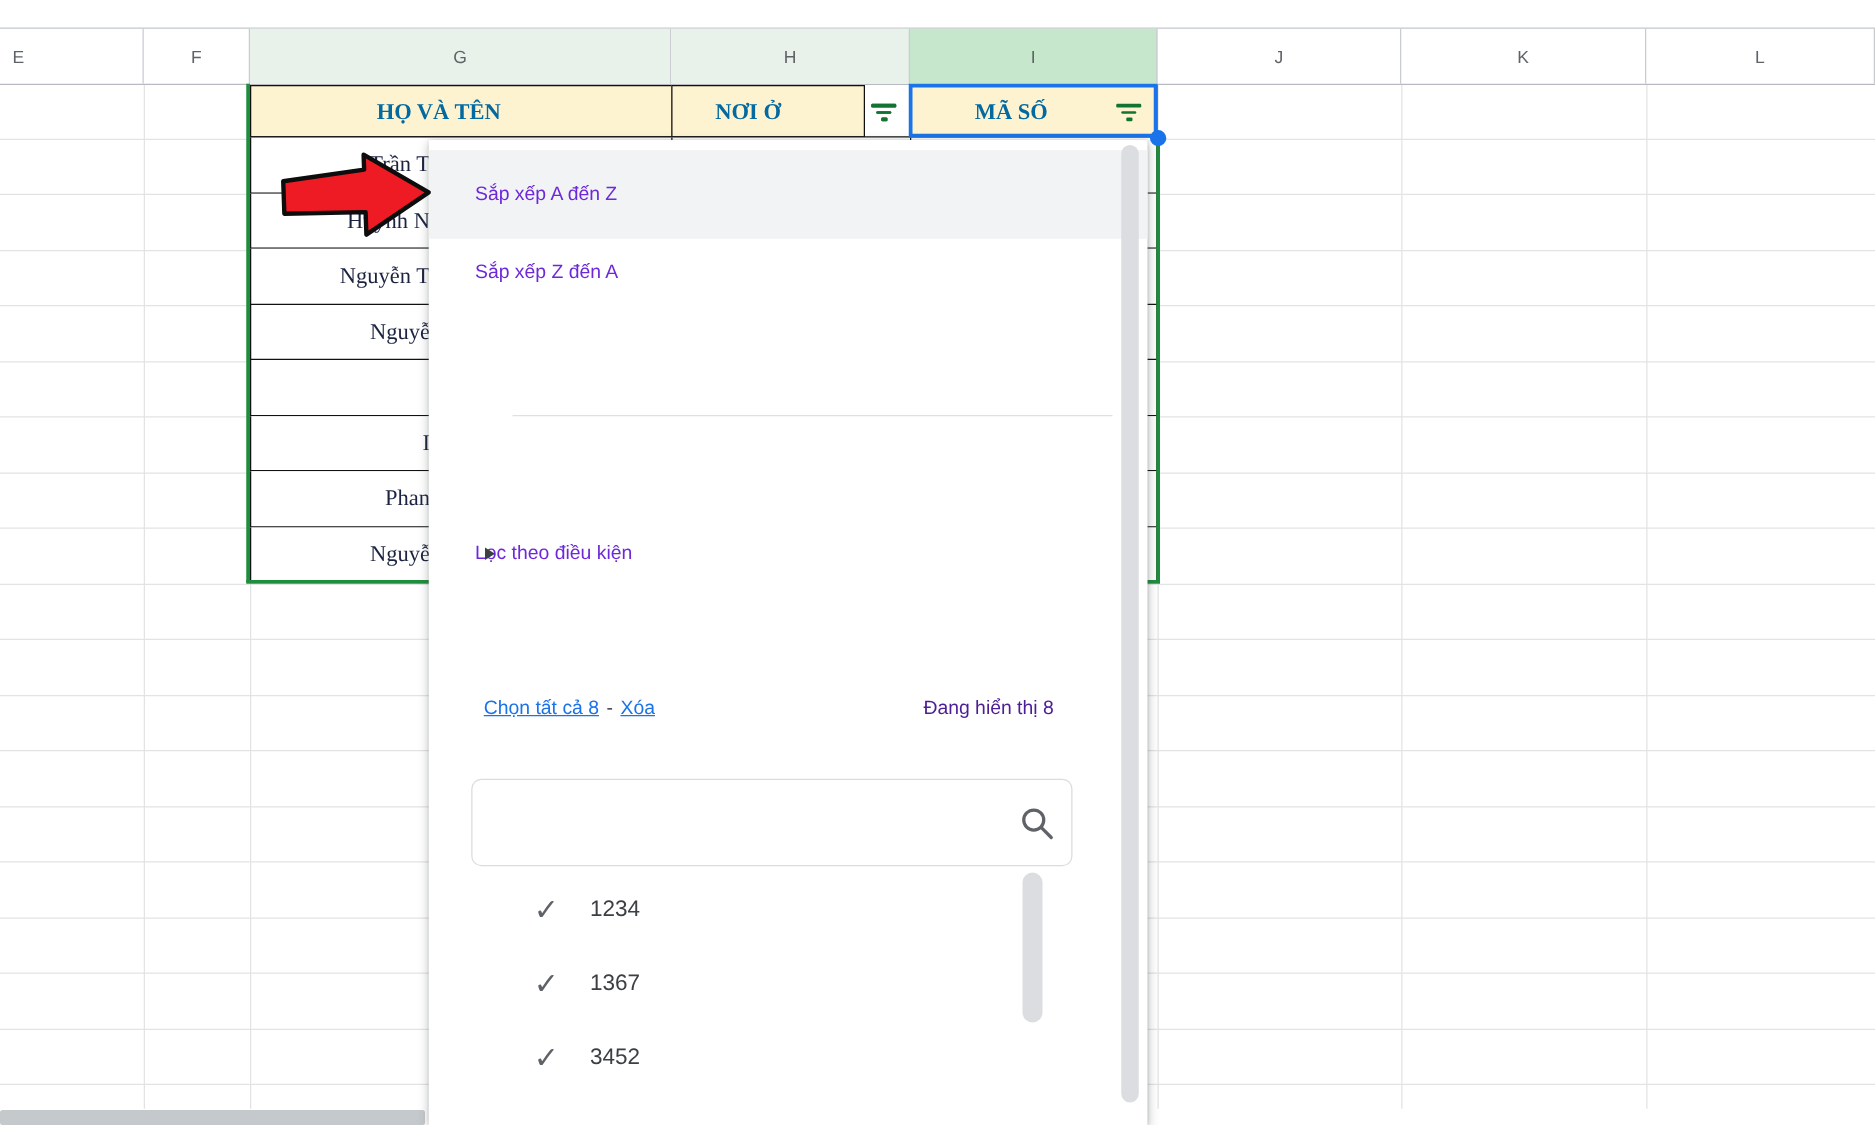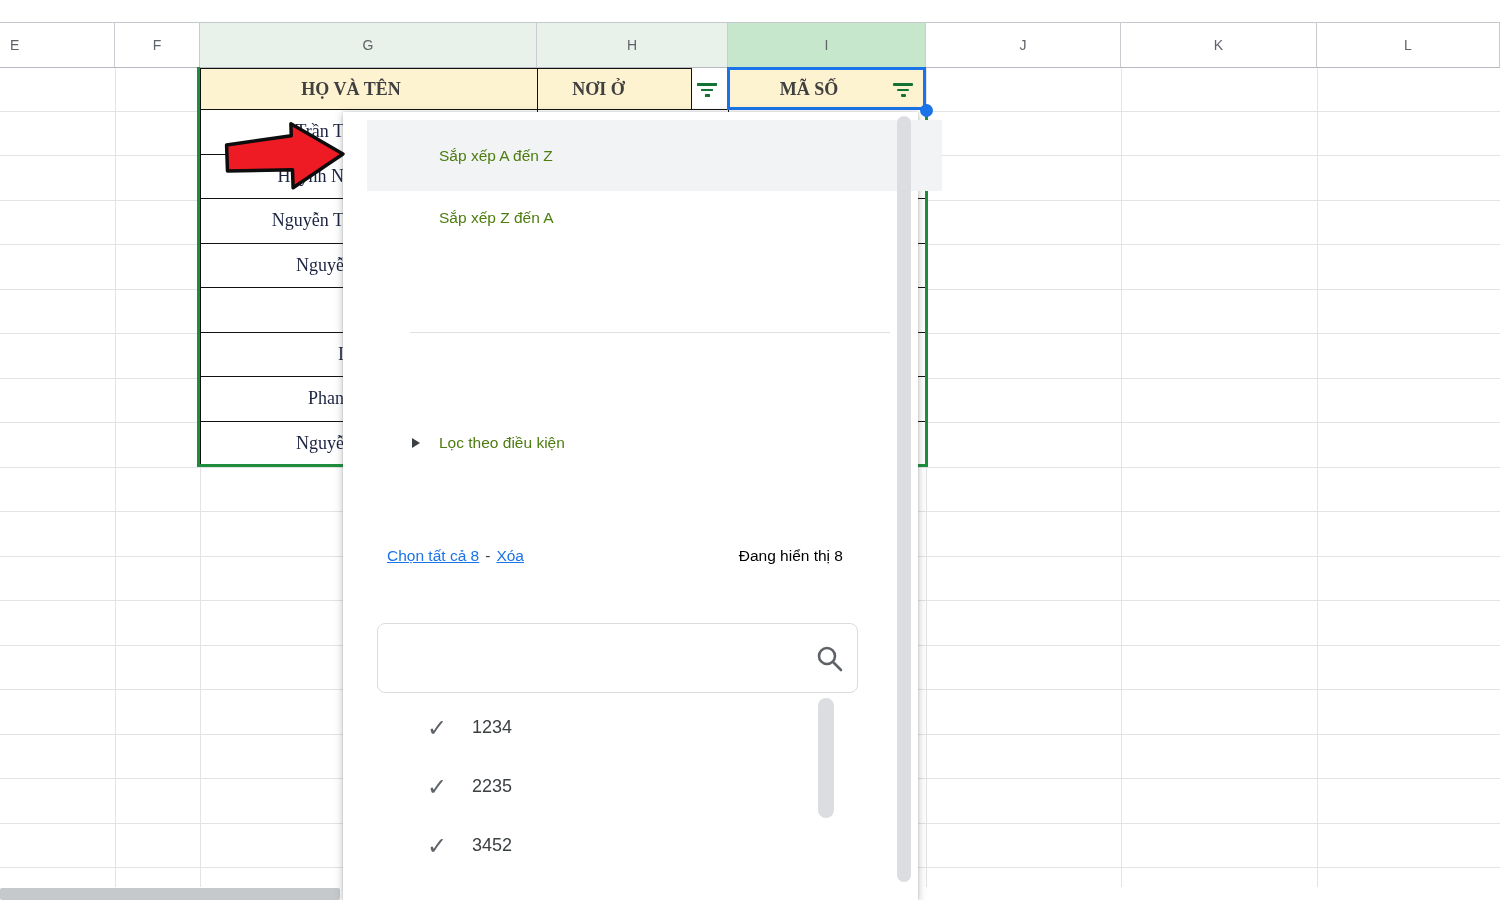--- a/index.html
+++ b/index.html
@@ -10,50 +10,50 @@
   #colstrip{position:absolute;left:0;top:22px;width:1500px;height:44px;border-top:1px solid #c4c7cc;border-bottom:1px solid #b7bac0;background:#fff;z-index:2;}
   .colcell{position:absolute;top:0;height:44px;border-right:1px solid #c9ccd1;box-sizing:border-box;
            display:flex;align-items:center;justify-content:center;color:#5f6368;font-size:14px;}
   
   .hline{position:absolute;left:0;width:1500px;height:1px;background:#e2e3e4;z-index:1;}
   .vline{position:absolute;top:66px;width:1px;height:821px;background:#e2e3e4;z-index:1;}
   
   #tableLayer{position:absolute;left:0;top:0;z-index:5;}
   .hdrcell{position:absolute;top:68px;height:42px;background:#fdf3d0;box-sizing:border-box;border:1px solid #111;
            display:flex;align-items:center;}
-  .hdrtext{width:100%;text-align:center;font-family:"Liberation Serif","DejaVu Serif",serif;font-weight:bold;font-size:18px;color:#404040;}
+  .hdrtext{width:100%;text-align:center;font-family:"Liberation Serif","DejaVu Serif",serif;font-weight:bold;font-size:18px;color:#0369a1;}
   .funnel{position:absolute;top:0;width:22px;height:42px;display:flex;flex-direction:column;justify-content:center;align-items:center;gap:3px;cursor:pointer;}
   .funnel i{display:block;height:2.5px;background:#137333;border-radius:1px;}
   .f1{width:20px;} .f2{width:12px;} .f3{width:5px;}
   .datarow{position:absolute;left:200px;width:726px;background:#fff;box-sizing:border-box;
            border-left:1px solid #111;border-right:1px solid #111;border-bottom:1.3px solid #111;}
   .colsep{position:absolute;top:0;bottom:0;width:1px;background:#111;}
   .namecell{position:absolute;left:4px;top:0;bottom:0;width:139px;display:flex;align-items:center;justify-content:flex-end;
             font-family:"Liberation Serif","DejaVu Serif",serif;font-size:18px;color:#1c2340;white-space:nowrap;overflow:hidden;}
   .greenline{position:absolute;background:#1e8e3e;z-index:6;}
   #bluebox{position:absolute;left:727px;top:67px;width:199px;height:43px;box-sizing:border-box;border:3px solid #1a73e8;z-index:7;background:transparent;}
   #bluedot{position:absolute;left:920px;top:104px;width:13px;height:13px;border-radius:50%;background:#1a73e8;z-index:21;}
   
   #menu{position:absolute;left:343px;top:112px;width:575px;height:788px;background:#fff;z-index:20;
         box-shadow:0 2px 8px rgba(60,64,67,.35),0 0 2px rgba(60,64,67,.2);}
-  .mi{position:absolute;left:0;width:575px;height:60px;display:flex;align-items:center;padding-left:72px;box-sizing:border-box;
-      font-size:15.5px;color:#4d7c0f;cursor:pointer;margin-left:24px;}
+  .mi{position:absolute;left:0;width:575px;height:60px;display:flex;align-items:center;padding-left:37px;box-sizing:border-box;
+      font-size:15.5px;color:#6d28d9;cursor:pointer;}
   .mi.hover{background:#f1f3f4;}
   .subarrow{position:absolute;left:502px;top:50%;margin-top:-5px;width:0;height:0;
             border-left:9px solid #80868b;border-top:5.5px solid transparent;border-bottom:5.5px solid transparent;}
   .tri-right{position:absolute;left:45px;top:50%;margin-top:-5px;width:0;height:0;
              border-left:8px solid #3c4043;border-top:5px solid transparent;border-bottom:5px solid transparent;}
   .tri-down{position:absolute;left:42px;top:50%;margin-top:-3px;width:0;height:0;
             border-top:8px solid #3c4043;border-left:5px solid transparent;border-right:5px solid transparent;}
   .divider{position:absolute;left:67px;width:480px;height:1px;background:#e0e0e0;}
-  #linksRow{position:absolute;left:0;top:435px;width:575px;height:40px;display:flex;align-items:flex-start;
+  #linksRow{position:absolute;left:0;top:435px;width:575px;height:40px;display:flex;align-items:center;
             padding-left:44px;padding-right:75px;box-sizing:border-box;font-size:15.5px;}
   #linksRow a{color:#1a73e8;text-decoration:underline;cursor:pointer;}
   #linksRow .dash{color:#3c4043;margin:0 6px;}
-  #showing{margin-left:auto;color:#000000;}
+  #showing{margin-left:auto;color:#4c1d95;}
   #searchBox{position:absolute;left:34px;top:511px;width:481px;height:70px;box-sizing:border-box;
              border:1.5px solid #dadce0;border-radius:8px;background:#fff;}
   #searchInput{position:absolute;left:12px;top:8px;width:410px;height:50px;border:none;outline:none;font-size:16px;background:transparent;}
   #searchIcon{position:absolute;right:12px;top:20px;}
   .vitem{position:absolute;left:0;width:500px;height:59px;display:flex;align-items:center;cursor:pointer;}
   .vcheck{position:absolute;left:84px;font-size:24px;color:#5f6368;font-family:"DejaVu Sans",sans-serif;line-height:1;}
   .vlabel{position:absolute;left:129px;font-size:18px;color:#3c4043;}
   .sbar{position:absolute;border-radius:8px;background:#dbdde0;}
   
   #hthumb{position:absolute;left:0;top:888px;width:340px;height:12px;background:#c6c9cc;border-radius:2px;z-index:3;}
@@ -207,21 +207,21 @@
       <line x1="18.5" y1="18.5" x2="26" y2="26" stroke="#5f6368" stroke-width="2.6" stroke-linecap="round"></line>
     </svg>
   </div>
   <div id="valueList">
       <div class="vitem" style="top: 586px;">
         <span class="vcheck">✓</span>
         <span class="vlabel">1234</span>
       </div>
       <div class="vitem" style="top: 645px;">
         <span class="vcheck">✓</span>
-        <span class="vlabel">2235</span>
+        <span class="vlabel">1367</span>
       </div>
       <div class="vitem" style="top: 704px;">
         <span class="vcheck">✓</span>
         <span class="vlabel">3452</span>
       </div>
     </div>
   <div class="sbar" style="left:475px;top:586px;width:16px;height:120px;"></div>
   <div class="sbar" style="left:554px;top:4px;width:14px;height:766px;"></div>
 </div>
 

